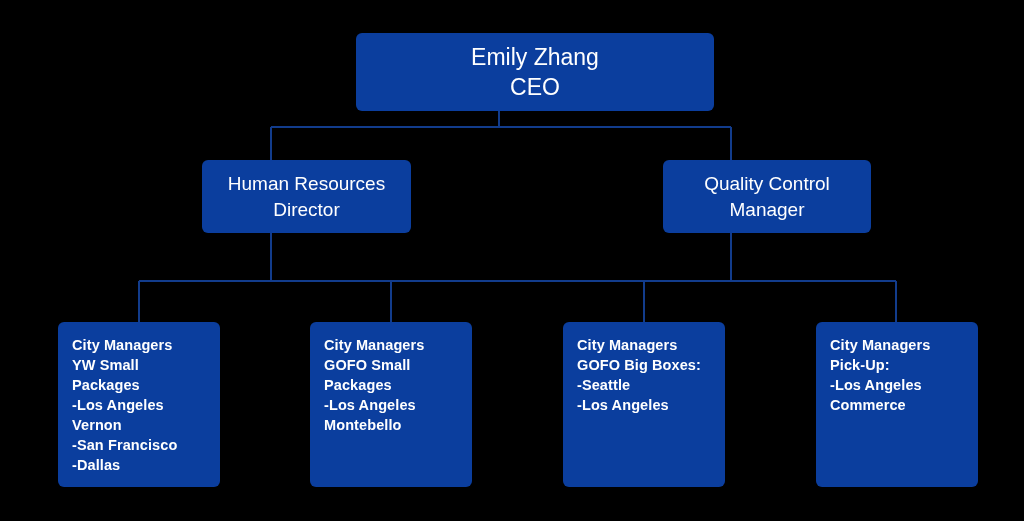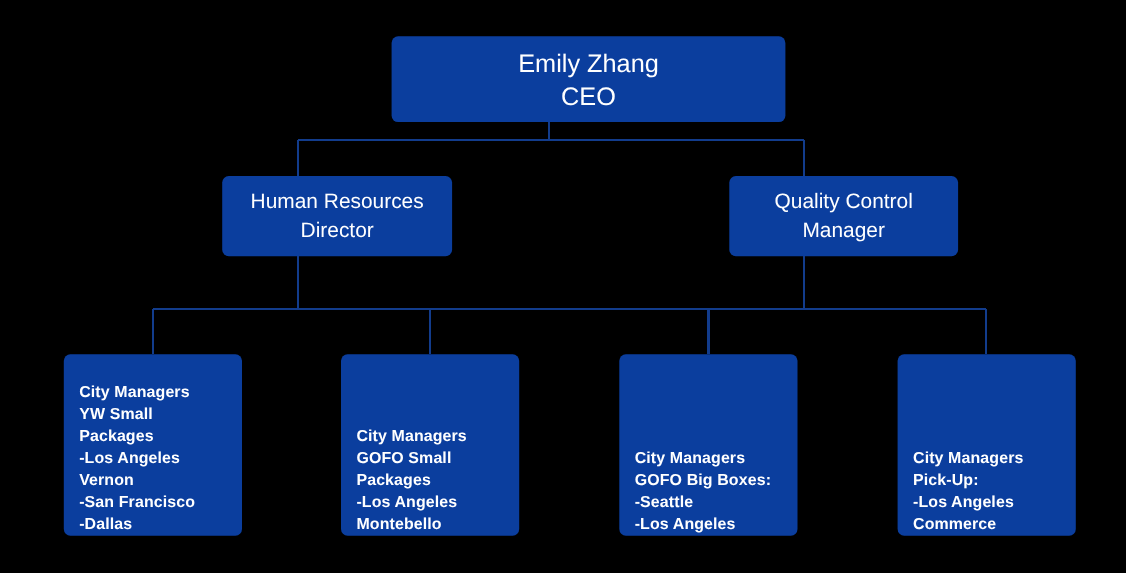--- a/index.html
+++ b/index.html
@@ -62,21 +62,21 @@
     left: 627px;
     top: 160px;
     width: 208px;
     height: 73px;
     font-size: 19px;
   }
   
   .node-city {
     top: 322px;
     height: 165px;
-    align-items: flex-end;
+    align-items: flex-start;
     justify-content: flex-start;
     padding: 13px 16px 0 14px;
     font-size: 14.5px;
     font-weight: 700;
     line-height: 1.38;
     text-align: left;
     letter-spacing: 0.1px;
   }
   .node-city-1 { left: 58px;  width: 162px; }
   .node-city-2 { left: 310px; width: 162px; }

